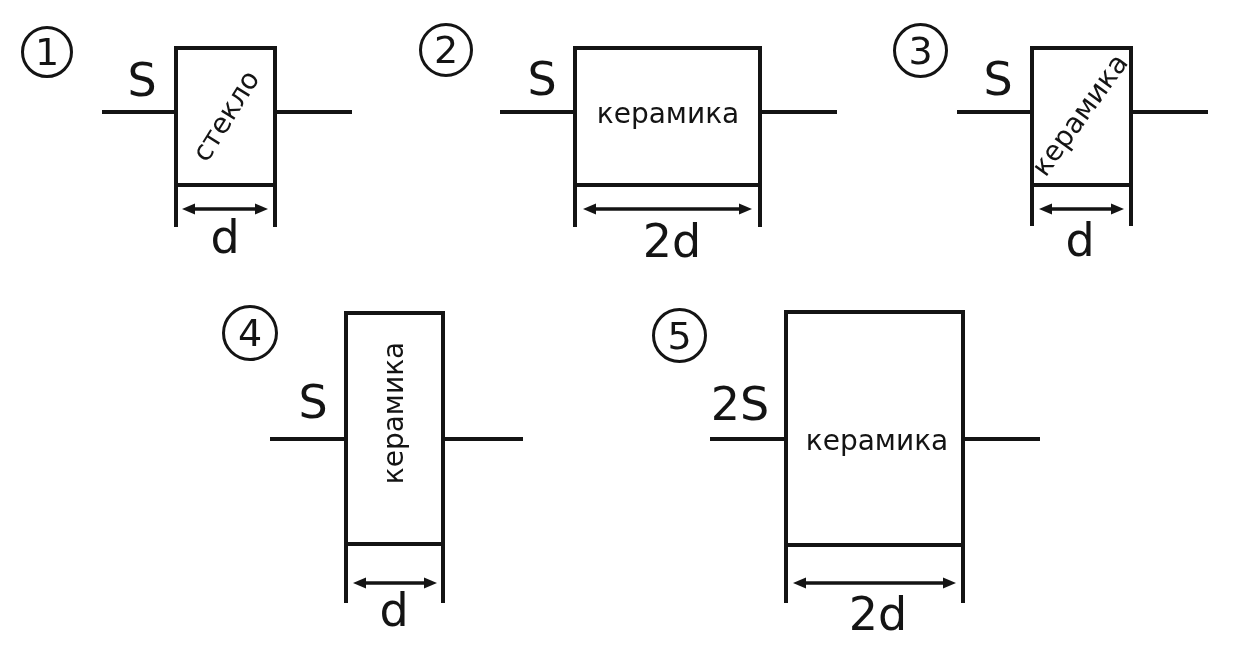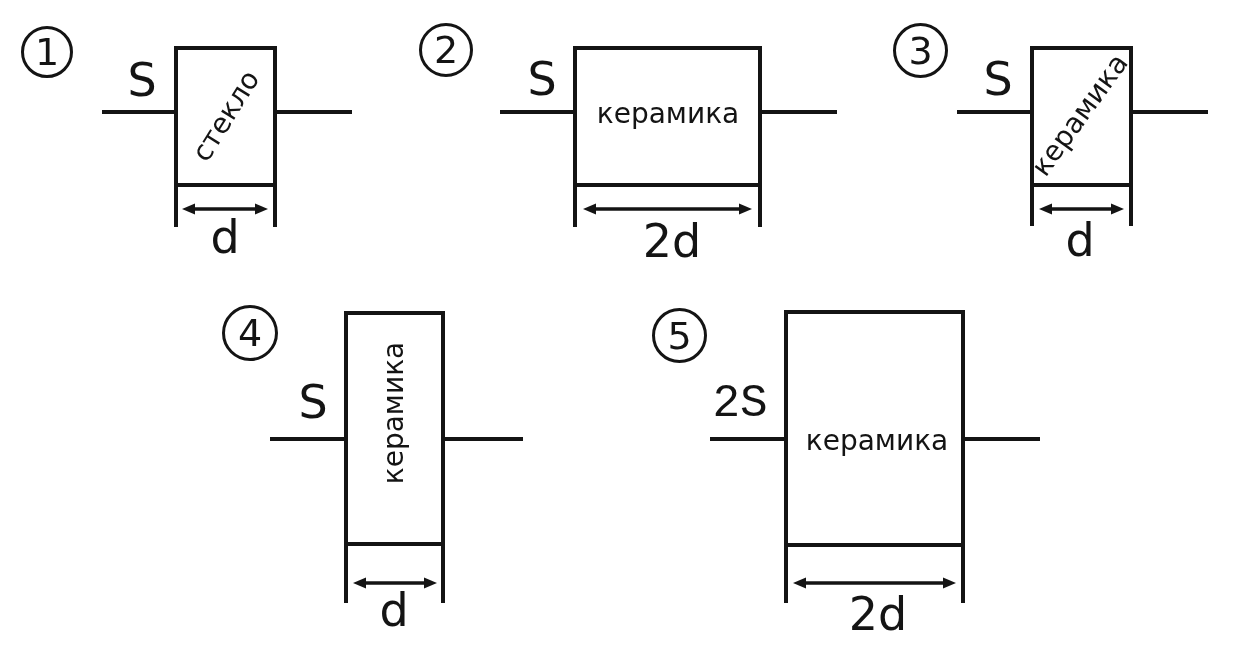--- a/index.html
+++ b/index.html
@@ -85,21 +85,21 @@
   #d4-plate-l{ left: 344px; top: 311px; height: 292px; }
   #d4-plate-r{ left: 441px; top: 311px; height: 292px; }
   #d4-top    { left: 344px; top: 311px; width: 101px; }
   #d4-mid    { left: 344px; top: 542px; width: 101px; }
   #d4-mat    { left: 394px; top: 413px; }
   #d4-arrow  { left: 352px; top: 573px; }
   #d4-thick  { left: 364px; top: 587px; width: 60px; }
 
   
   #d5-circle { left: 652px; top: 308px; width: 55px; height: 55px; }
-  #d5-area   { left: 695px; top: 381px; width: 90px; font-family: Liberation Mono, monospace; }
+  #d5-area   { left: 695px; top: 381px; width: 90px; }
   #d5-wire-l { left: 710px; top: 437px; width: 74px; }
   #d5-wire-r { left: 965px; top: 437px; width: 75px; }
   #d5-plate-l{ left: 784px; top: 310px; height: 293px; }
   #d5-plate-r{ left: 961px; top: 310px; height: 293px; }
   #d5-top    { left: 784px; top: 310px; width: 181px; }
   #d5-mid    { left: 784px; top: 543px; width: 181px; }
   #d5-mat    { left: 877px; top: 441px; }
   #d5-arrow  { left: 792px; top: 573px; }
   #d5-thick  { left: 838px; top: 591px; width: 80px; }
 </style>

